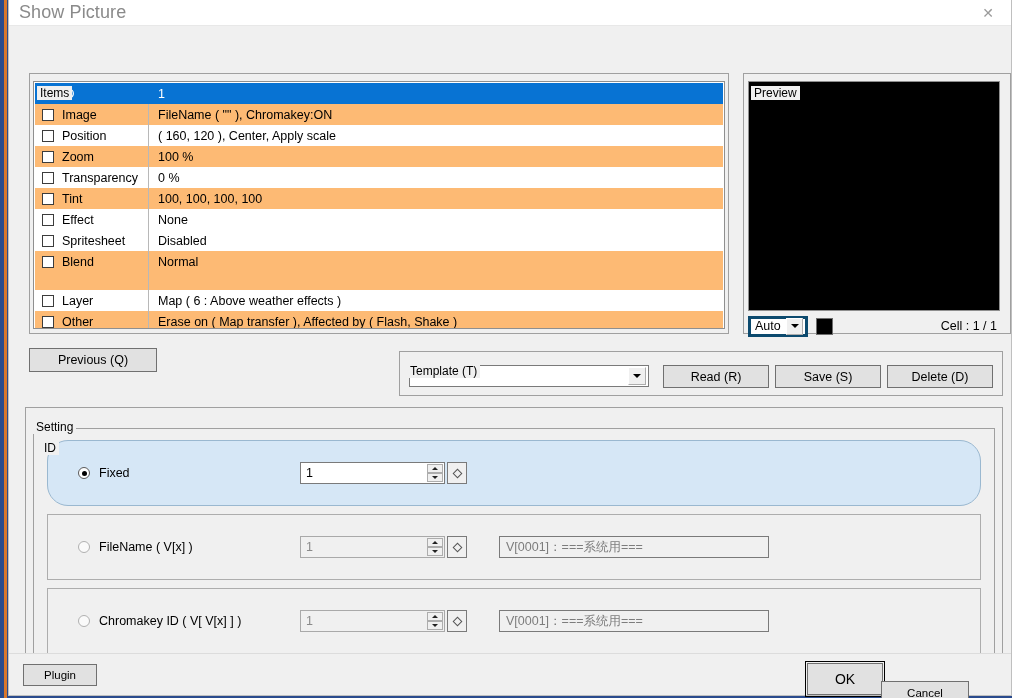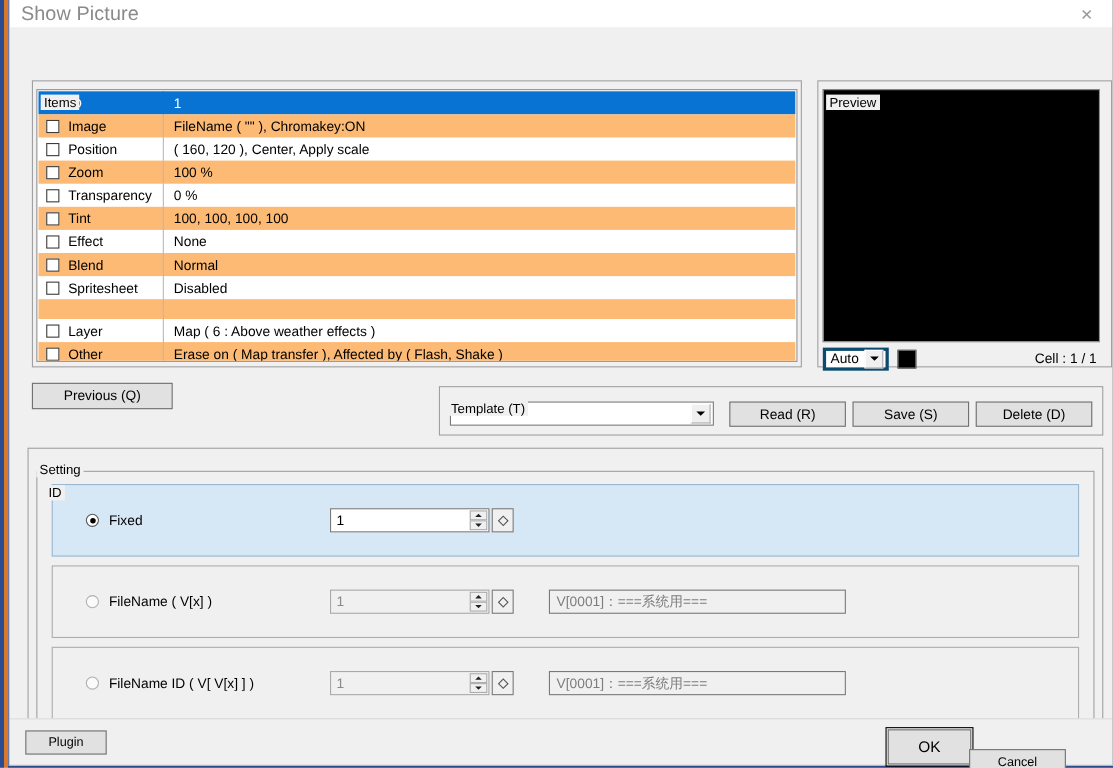--- a/index.html
+++ b/index.html
@@ -200,21 +200,21 @@
   .id-panel {
     position: absolute;
     border: 1px solid #adadad;
     background: #f0f0f0;
     left: 14px;
     width: 934px;
     height: 66px;
     display: flex; align-items: center;
   }
   .id-panel.active { background: #d6e7f6; border-color: #9ab8d0; }
-  #id-panel-fixed { top: 12px; }
+  #id-panel-fixed { top: 12px; border-radius: 21px; }
   #id-panel-var   { top: 86px; }
   #id-panel-varid { top: 160px; }
 
   .radio-wrap {
     display: flex; align-items: center;
     margin-left: 30px;
     width: 200px;
     font-size: 12.5px;
   }
   .radio {
@@ -356,33 +356,33 @@
                 </div>
                 <div class="cell-val">100, 100, 100, 100</div>
               </div>
               <div class="row">
                 <div class="cell-name">
                   <span class="cb"></span>
                   <span>Effect</span>
                 </div>
                 <div class="cell-val">None</div>
               </div>
+              <div class="row">
+                <div class="cell-name">
+                  <span class="cb"></span>
+                  <span>Spritesheet</span>
+                </div>
+                <div class="cell-val">Disabled</div>
+              </div>
               <div class="row alt">
                 <div class="cell-name">
                   <span class="cb"></span>
                   <span>Blend</span>
                 </div>
                 <div class="cell-val">Normal</div>
-              </div>
-              <div class="row">
-                <div class="cell-name">
-                  <span class="cb"></span>
-                  <span>Spritesheet</span>
-                </div>
-                <div class="cell-val">Disabled</div>
               </div>
               <div class="row alt blank">
                 <div class="cell-name"></div>
                 <div class="cell-val"></div>
               </div>
               <div class="row">
                 <div class="cell-name">
                   <span class="cb"></span>
                   <span>Layer</span>
                 </div>
@@ -486,21 +486,21 @@
                   </div>
                   <div class="diamond-btn">
                     <span class="diamond"></span>
                   </div>
                 </div>
                 <div class="varname-box">V[0001]：===系统用===</div>
               </div>
               <div class="id-panel" id="id-panel-varid">
                 <label class="radio-wrap">
                   <span class="radio disabled"></span>
-                  <span class="radio-label">FileName ID ( V[ V[x] ] )</span>
+                  <span class="radio-label">Chromakey ID ( V[ V[x] ] )</span>
                 </label>
                 <div class="spin-group">
                   <div class="spin disabled">
                     <span class="spin-text">1</span>
                     <span class="spin-btns">
                       <div>
                         <span class="tri-up"></span>
                       </div>
                       <div>
                         <span class="tri-dn"></span>

